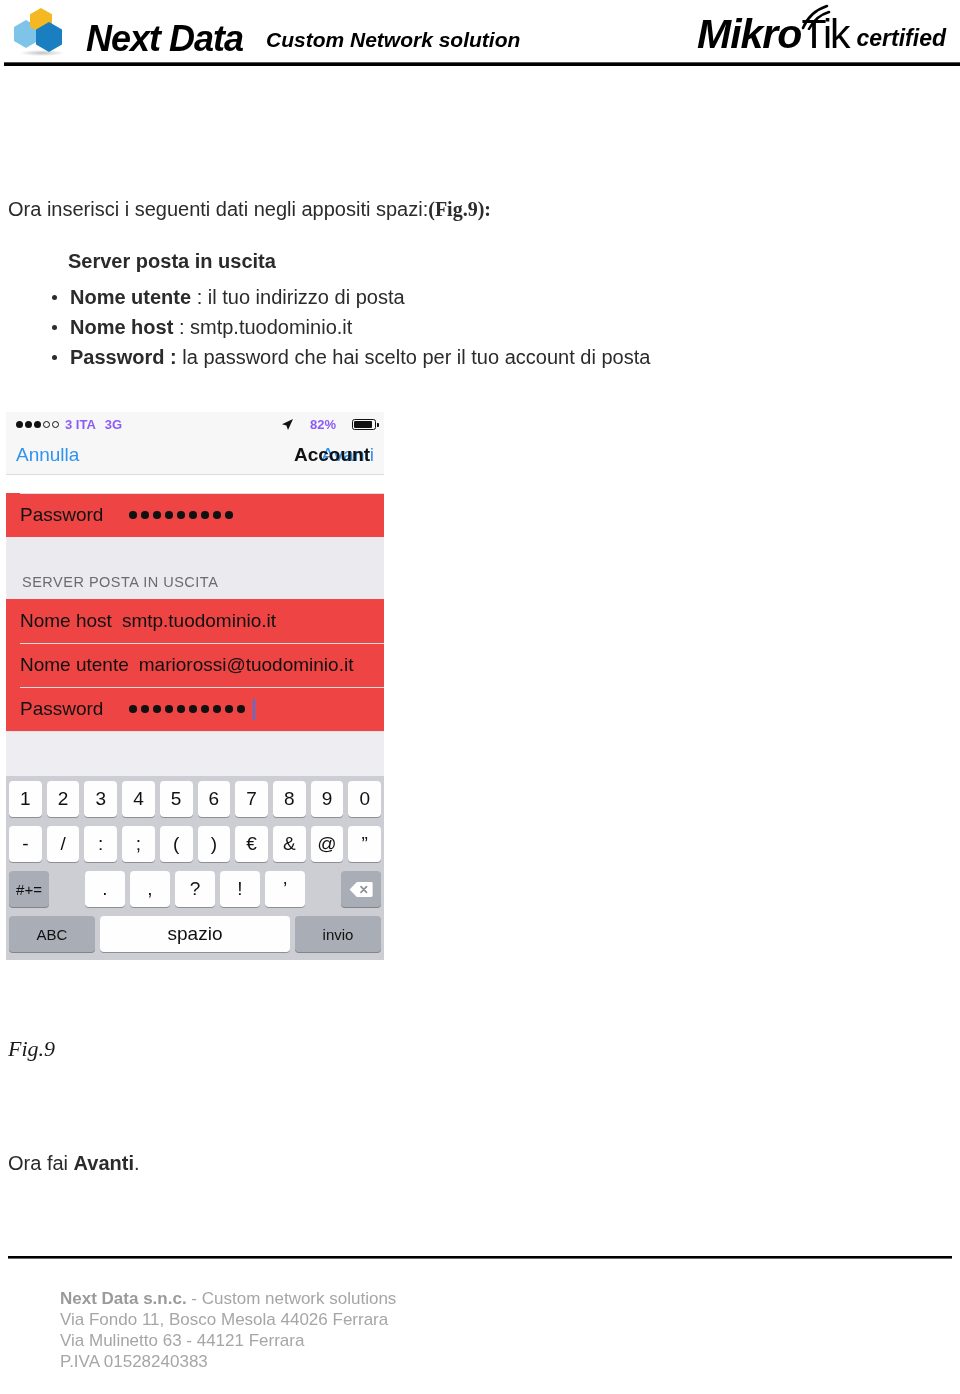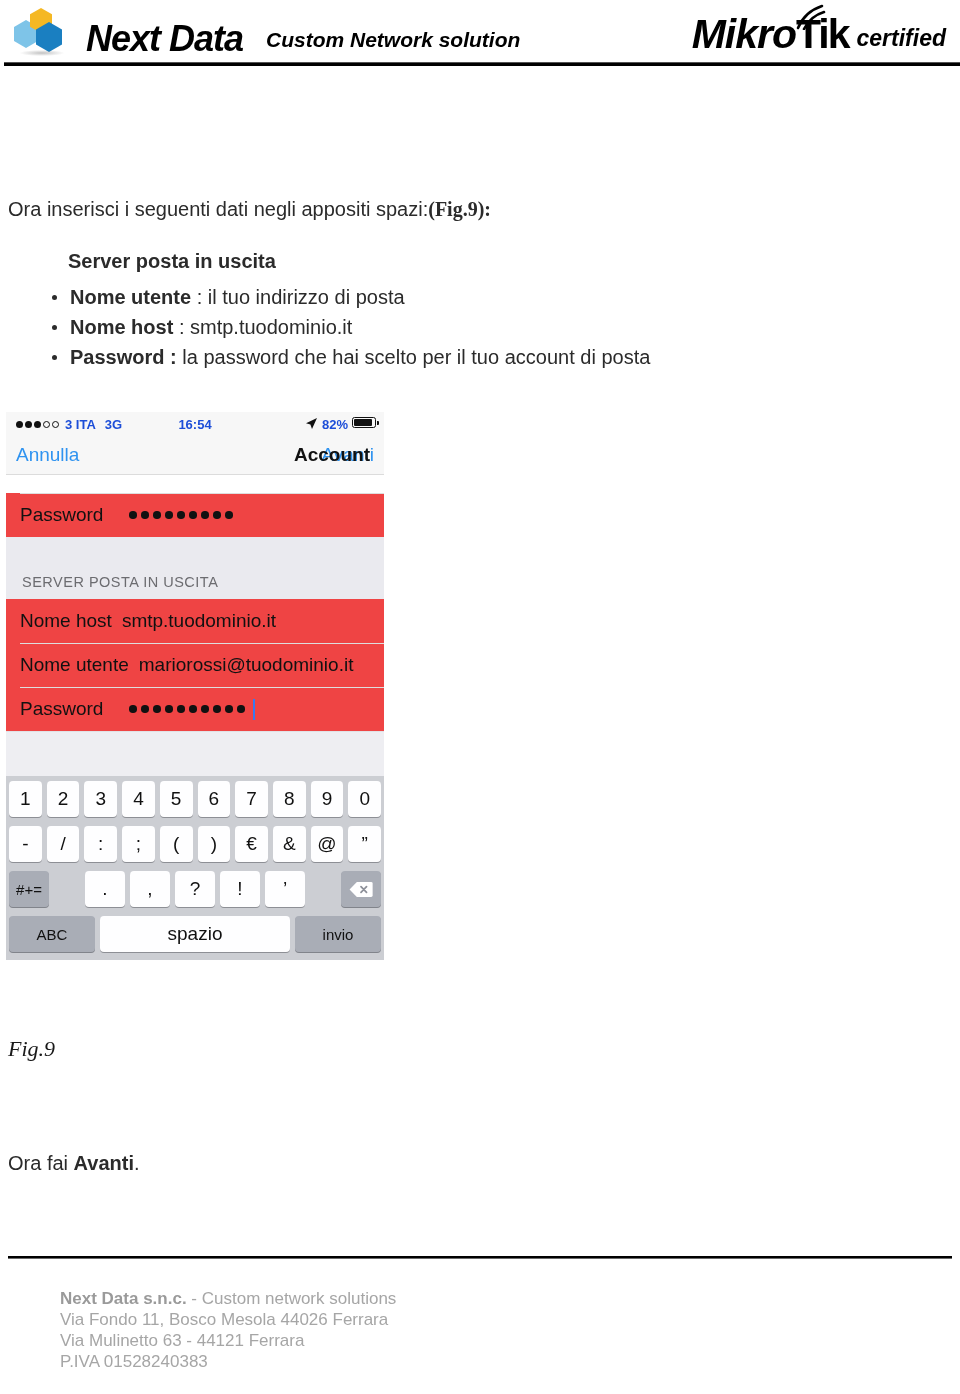--- a/index.html
+++ b/index.html
@@ -74,21 +74,21 @@
     position: relative;
     font-size: 41px;
     font-style: italic;
     font-weight: bold;
     letter-spacing: -1px;
     color: #000;
     line-height: 44px;
   }
   #mikrotik-word .tik {
     font-style: normal;
-    font-weight: 700;
+    font-weight: 400;
     letter-spacing: -2px;
   }
   #wifi-arcs {
     position: absolute;
     left: 102px; top: -8px;
     width: 34px; height: 26px;
   }
   #mikrotik-certified {
     font-size: 23px;
     font-style: italic;
@@ -169,39 +169,40 @@
 
   
   #status-bar {
     position: relative;
     height: 24px;
     background: #f7f7f7;
     display: flex;
     align-items: center;
     font-size: 13px;
     font-weight: bold;
-    color: #1d4ed8;
+    color: #8b5cf6;
   }
   #signal-dots { display: flex; align-items: center; margin-left: 10px; gap: 2px; }
   .sdot { width: 7px; height: 7px; border-radius: 50%; background: #111; }
   .sdot.hollow { background: transparent; border: 1.3px solid #111; width: 5px; height: 5px; }
   #carrier-text { margin-left: 6px; font-weight: bold; font-size: 13px; }
   #network-type { margin-left: 9px; font-weight: bold; font-size: 13px; }
   #status-time {
     position: absolute;
     left: 0; right: 0;
     text-align: center;
     font-size: 13px;
     font-weight: bold;
   }
   #status-right {
     position: absolute;
     right: 8px;
     display: flex;
-    gap: 4px;
+    align-items: center;
+    gap: 16px;
   }
   #battery-pct { font-size: 13px; font-weight: bold; }
   #battery-icon {
     position: relative;
     width: 24px; height: 11px;
     border: 1.3px solid #111;
     border-radius: 2.5px;
     box-sizing: border-box;
   }
   #battery-icon::after {
@@ -441,21 +442,20 @@
   <div id="status-bar">
     <div id="signal-dots">
       <span class="sdot"></span>
         <span class="sdot"></span>
         <span class="sdot"></span>
         <span class="sdot hollow"></span>
         <span class="sdot hollow"></span>
     </div>
     <span id="carrier-text">3 ITA</span>
     <span id="network-type">3G</span>
-    <span id="status-time">16:54</span>
     <span id="status-right">
       <svg width="13" height="13" viewBox="0 0 13 13">
         <path d="M12 1 L1 6.2 L5.4 7.6 L7 12 Z" fill="#111"></path>
       </svg>
       <span id="battery-pct">82%</span>
       <span id="battery-icon">
           <span id="battery-fill"></span>
         </span>
     </span>
   </div>

